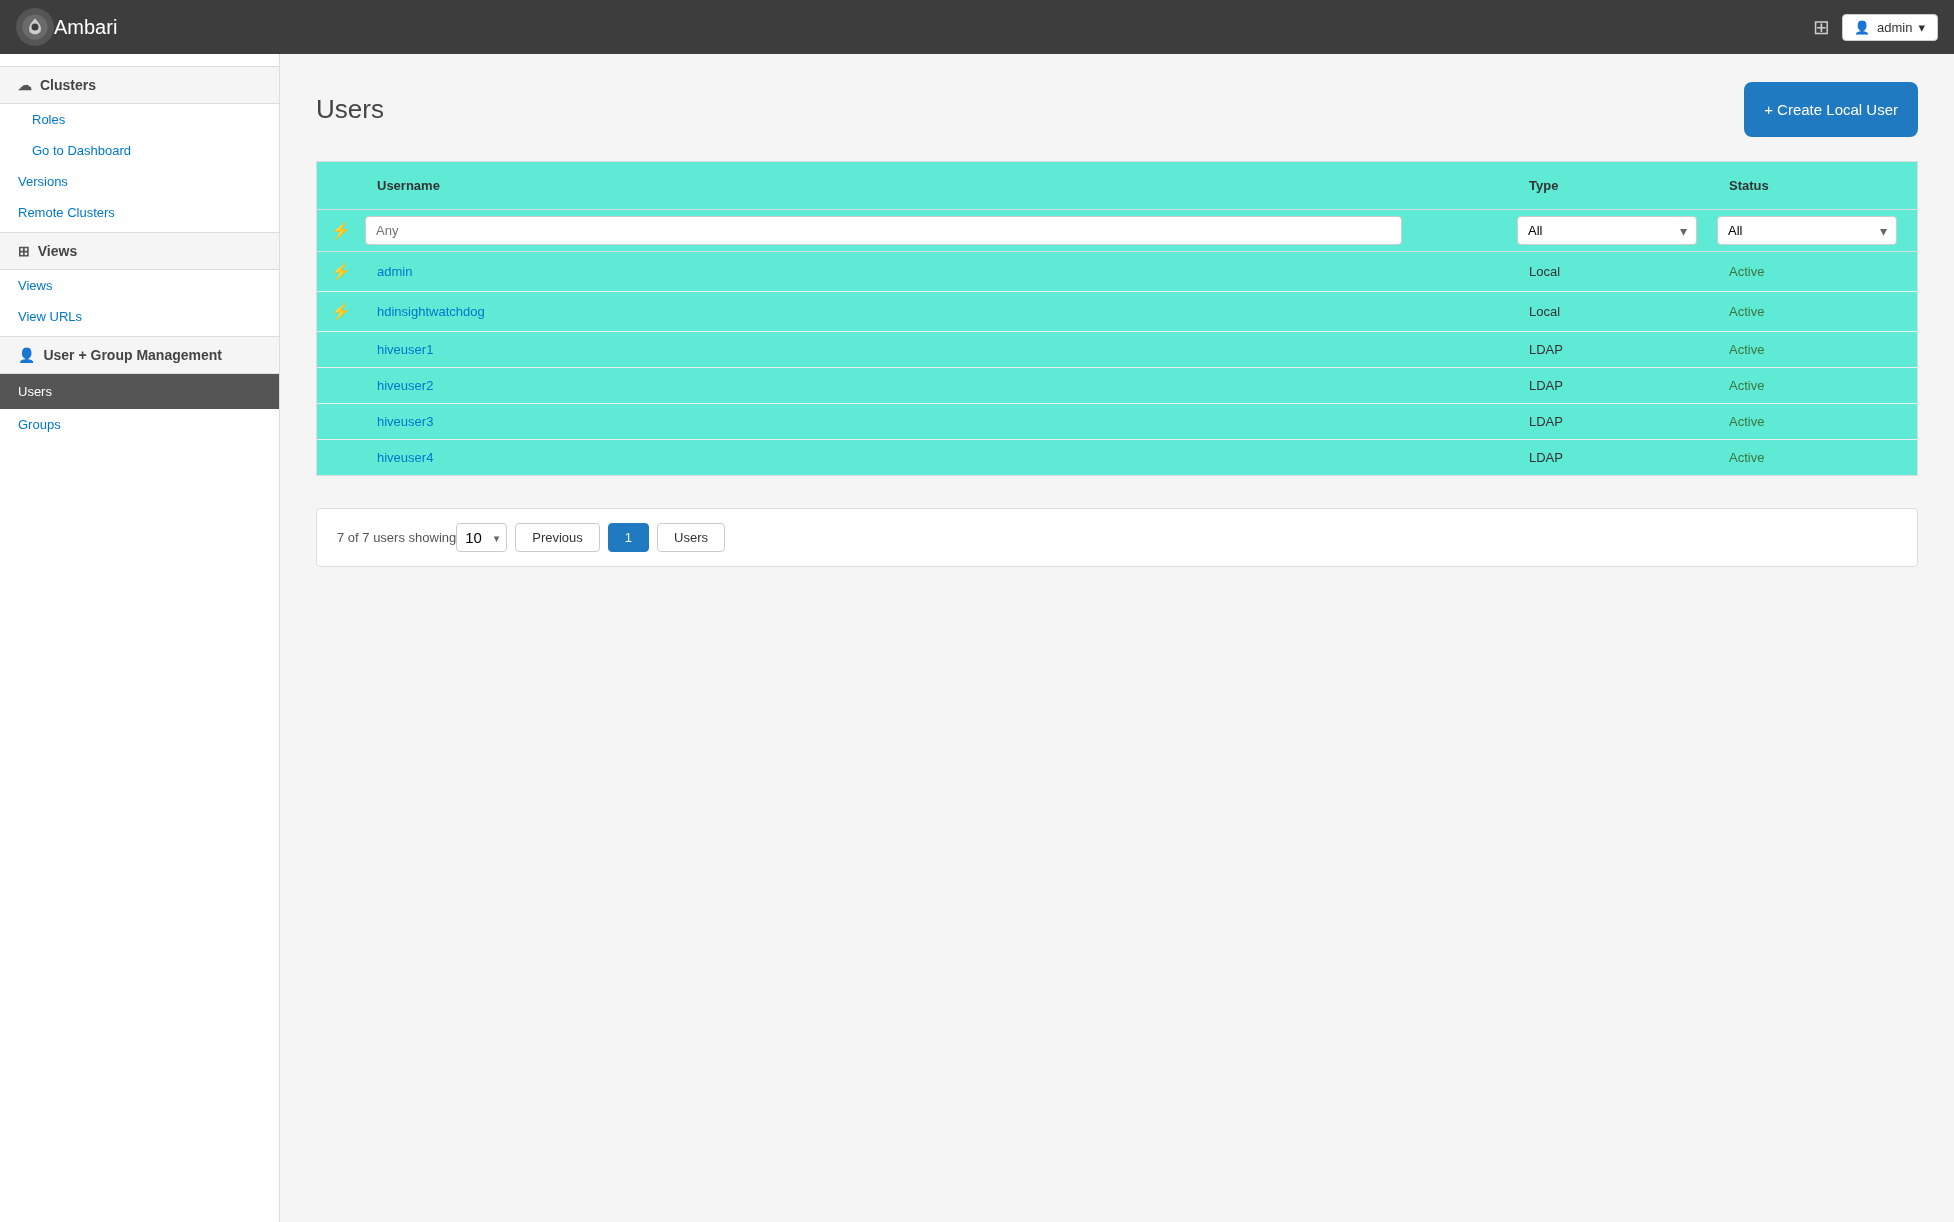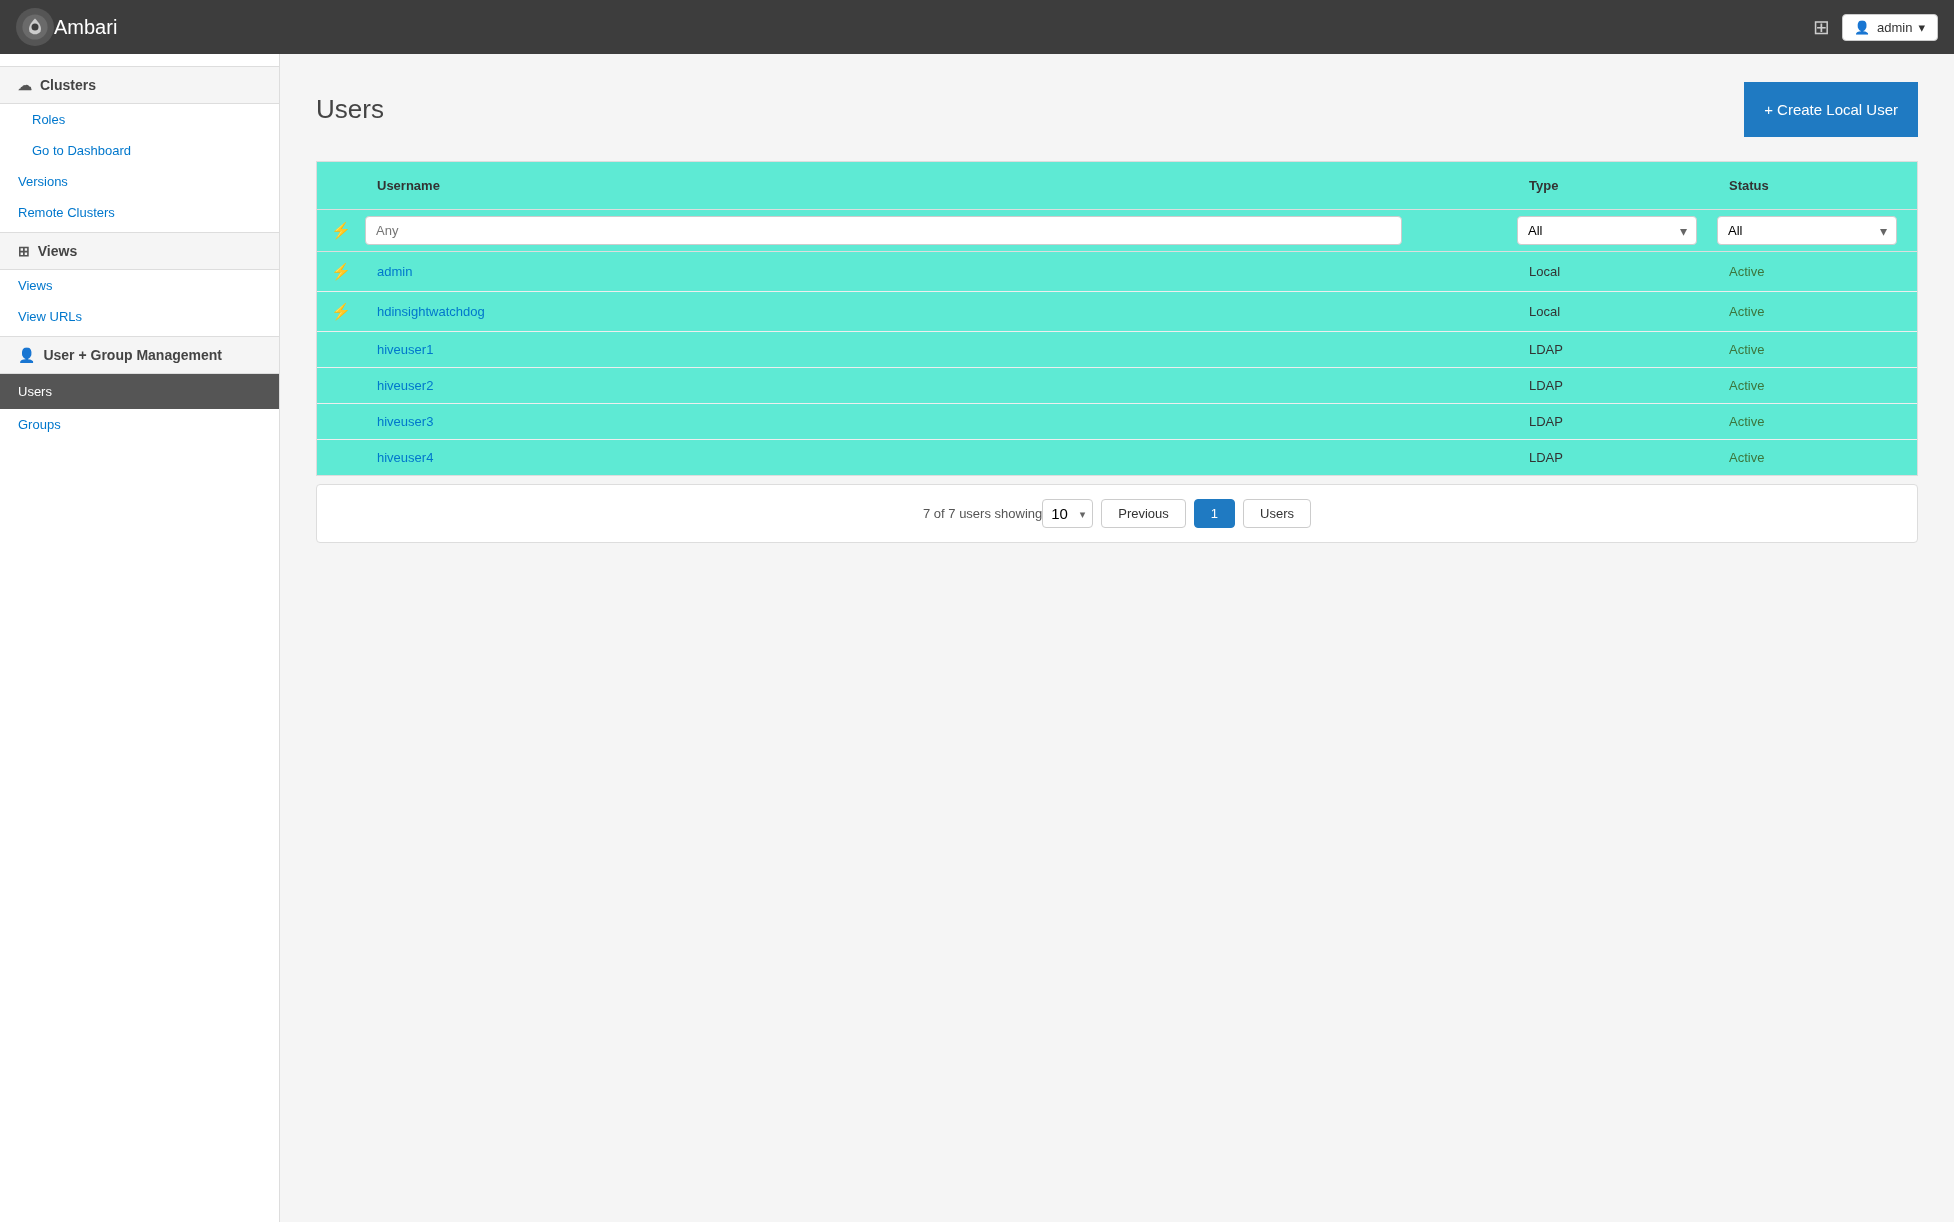--- a/index.html
+++ b/index.html
@@ -88,21 +88,21 @@
 
     
     .main { flex: 1; padding: 28px 36px; }
 
     .page-header { display: flex; justify-content: space-between; align-items: center; margin-bottom: 24px; }
     .page-title { font-size: 26px; font-weight: 300; color: #444; }
     .create-btn {
       background: #1f7ac2;
       color: #fff;
       border: none;
-      border-radius: 0;
+      border-radius: 8px;
       padding: 19px 20px;
       font-size: 15px;
       cursor: pointer;
       display: flex; align-items: center; gap: 6px;
     }
 
     
     .users-table { background: #5eead4; border: 1px solid #ddd; border-radius: 0; width: 100%; }
     .table-header-row {
       display: grid;
@@ -165,22 +165,22 @@
     .table-cell { padding: 10px 12px; font-size: 13px; }
     .table-cell.username { color: #0077cc; cursor: pointer; }
     .table-cell.status-active { color: #3c763d; }
     .table-cell.icon-cell { display: flex; align-items: center; justify-content: center; }
     .bolt-icon { font-size: 16px; color: #333; }
 
     
     .pagination-row {
       display: flex;
       align-items: center;
-      justify-content: center;
-      margin-top: 8px;
+      justify-content: flex-start;
+      margin-top: 32px;
       background: #fff;
       border: 1px solid #ddd;
       border-radius: 4px;
       padding: 14px 20px;
     }
     .showing-text { font-size: 13px; color: #555; }
     .pagination-controls { display: flex; align-items: center; gap: 8px; }
     .page-size-select {
       border: 1px solid #ccc;
       border-radius: 4px;

